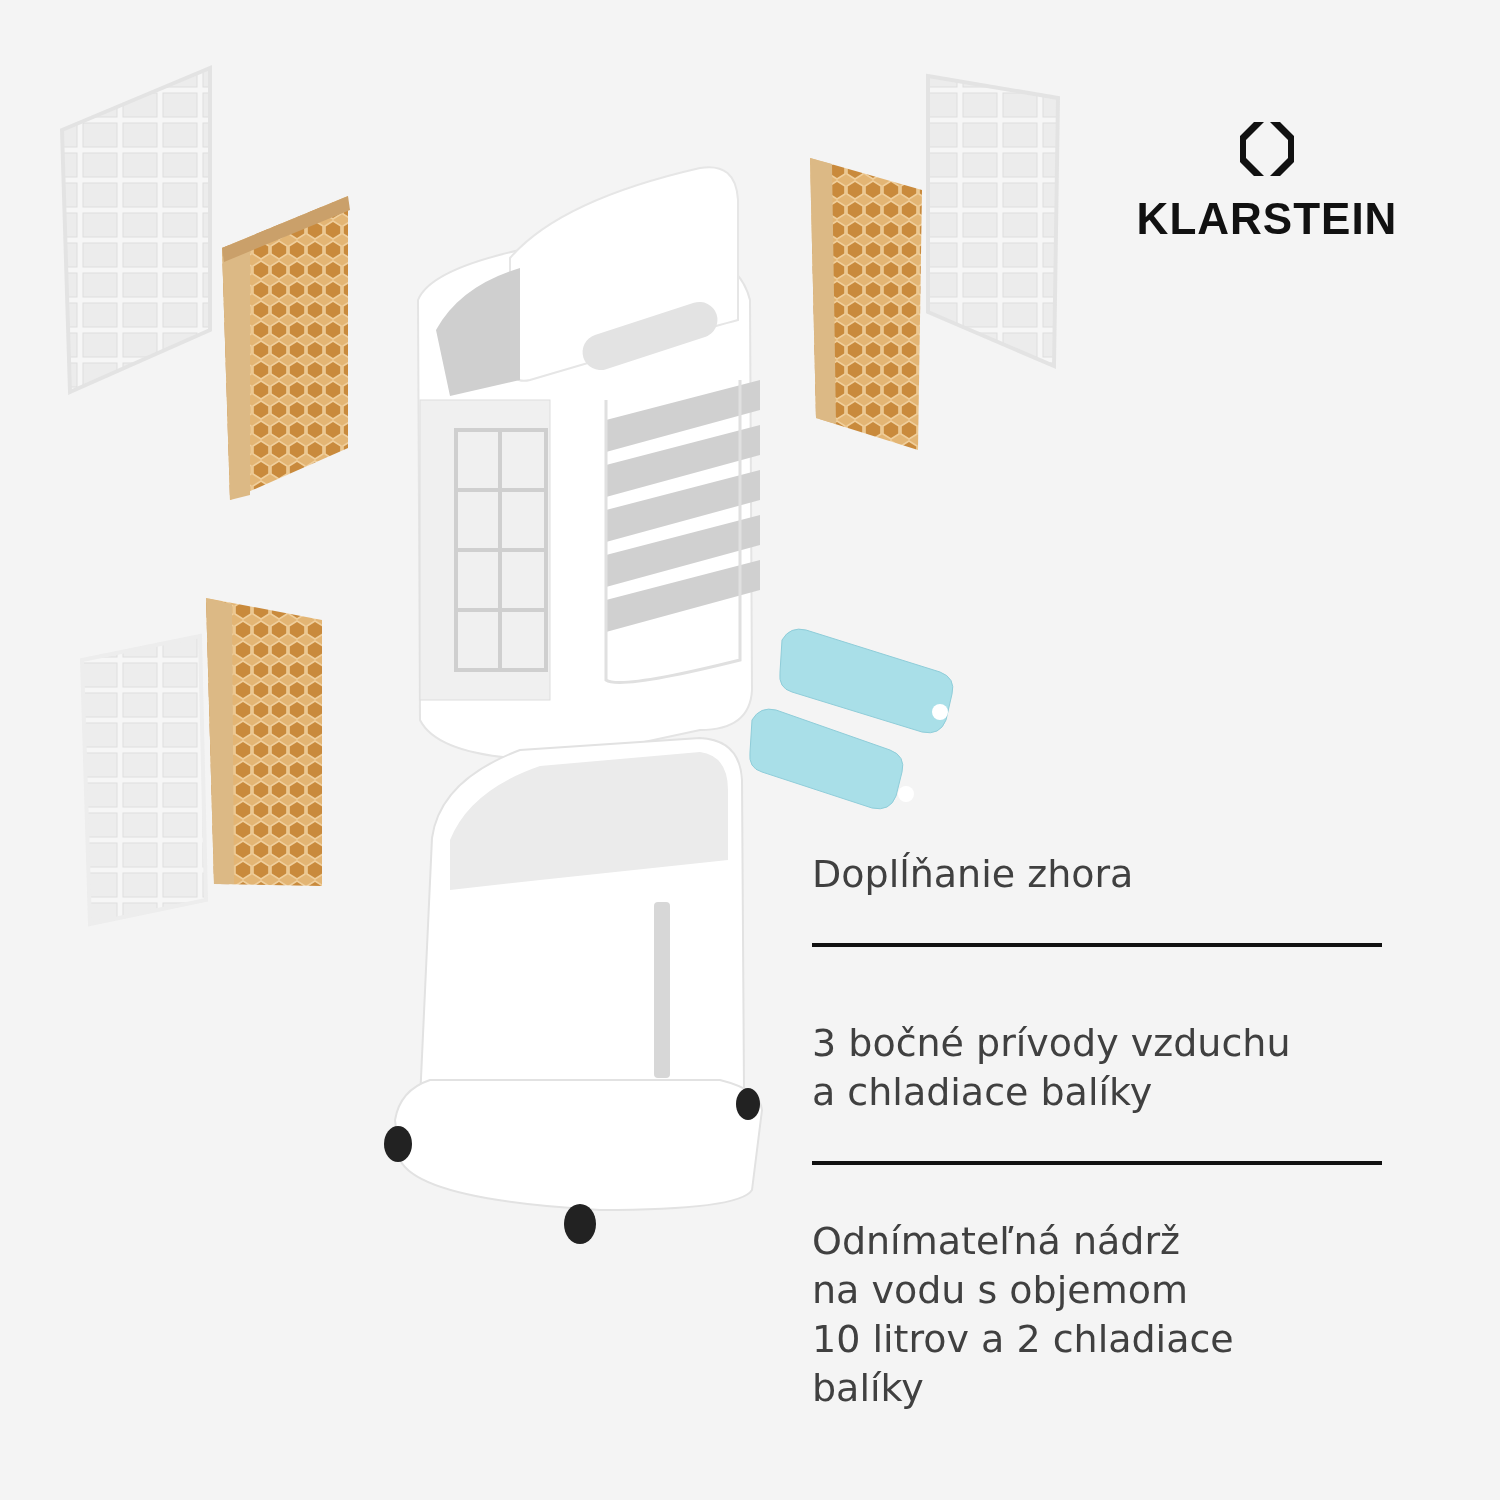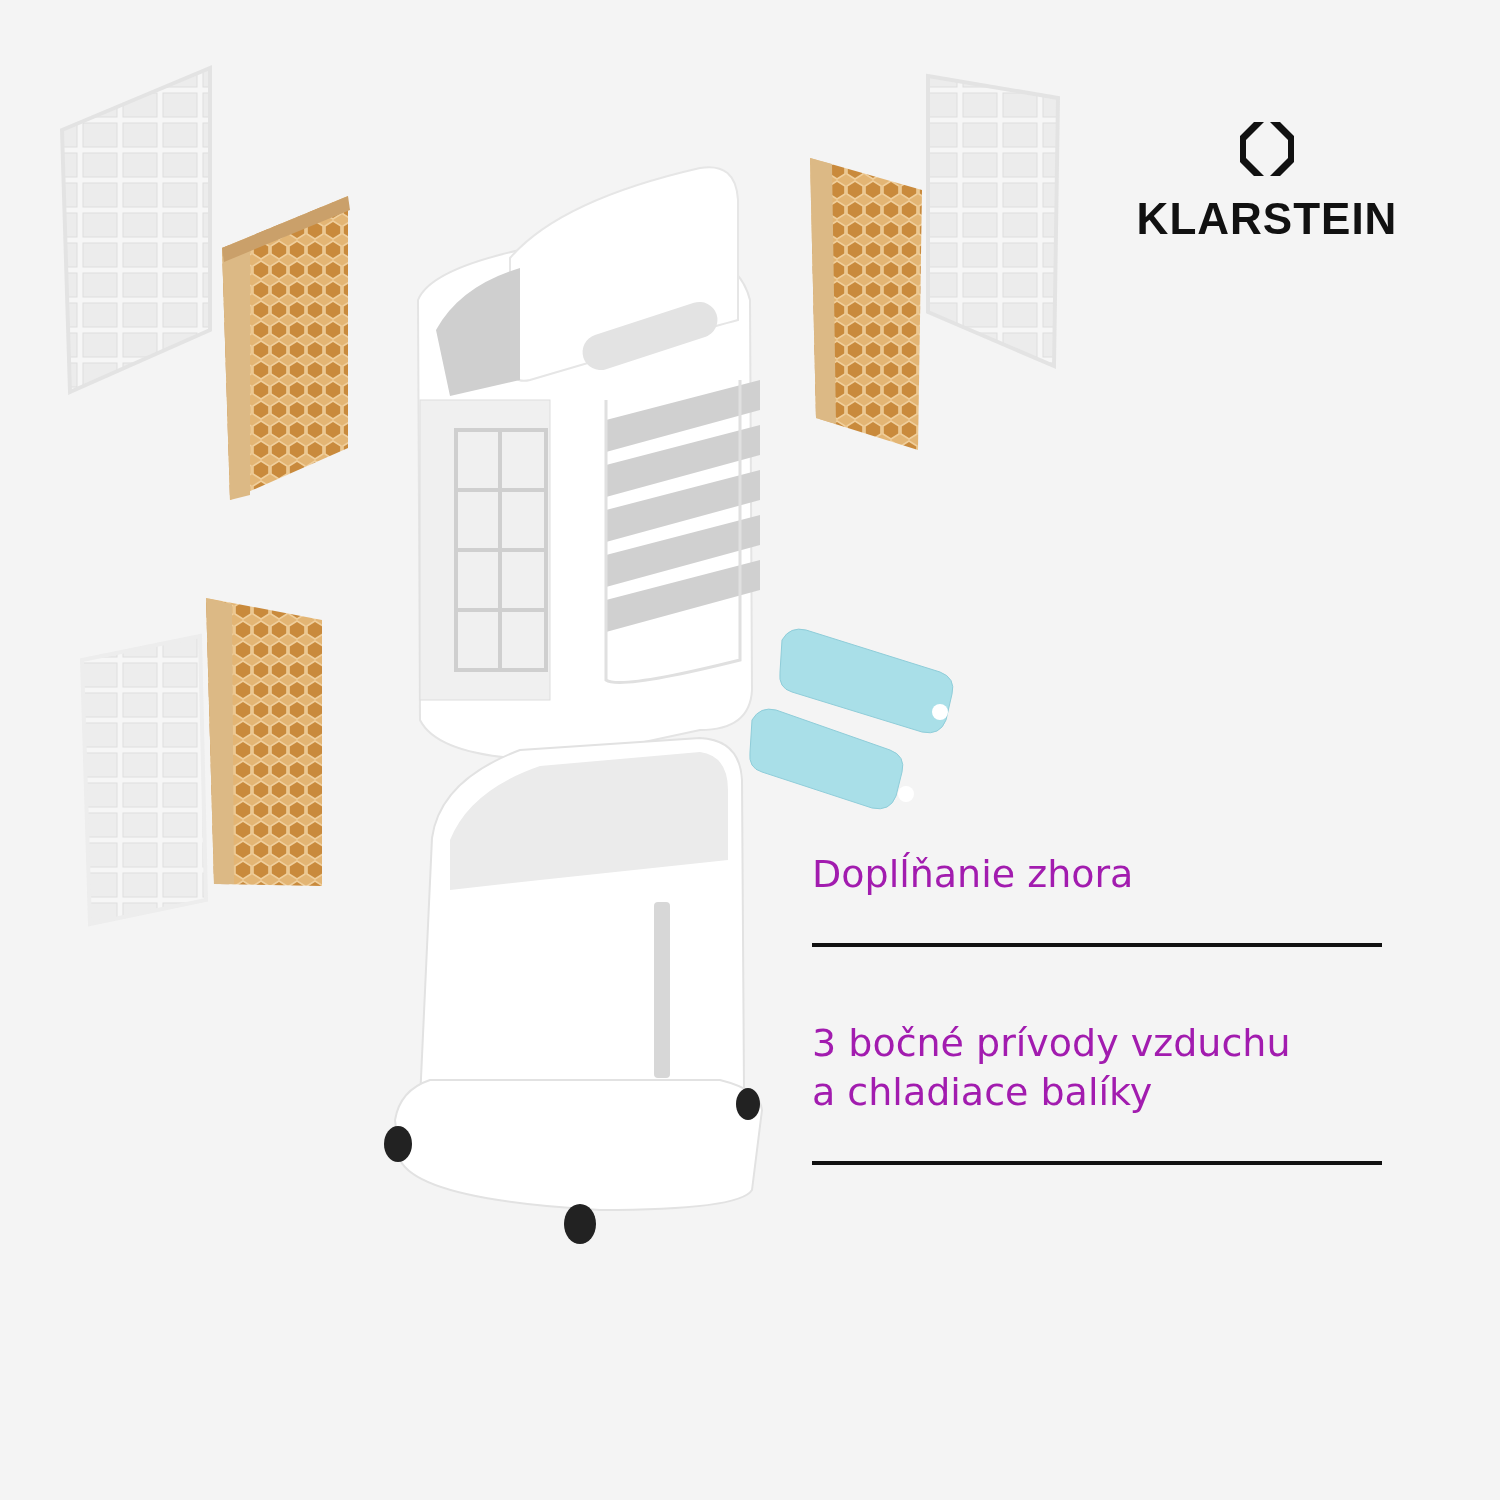--- a/index.html
+++ b/index.html
@@ -1,21 +1,21 @@
 <!DOCTYPE html>
 <html><head>
 <meta charset="utf-8">
 <style>
   html, body { margin:0; padding:0; }
   body { width:1500px; height:1500px; background:#f4f4f4; position:relative; overflow:hidden; font-family:"DejaVu Sans", sans-serif; }
   .abs { position:absolute; }
   #logo { left:1120px; top:118px; width:270px; text-align:center;margin-left:12px; }
   #logo svg { display:block; margin:0 auto; }
   .brand { font-family:"Liberation Sans", sans-serif; font-weight:700; font-size:44px; letter-spacing:1px; color:#111; margin-top:14px; }
-  #features { left:812px; top:850px; width:570px; color:#a21caf; }
+  #features { left:812px; top:850px; width:570px; color:#404040; }
   .feat { font-family:"DejaVu Sans", sans-serif; font-size:38px; line-height:49px; font-weight:400; }
   .divider { height:4px; background:#111; margin:0; }
   #illus { left:0; top:0; width:1500px; height:1500px; }
 </style>
 </head>
 <body>
 
 <svg id="illus" class="abs" viewBox="0 0 1500 1500">
   <defs>
     <pattern id="honey" width="18" height="20" patternUnits="userSpaceOnUse">
@@ -112,13 +112,17 @@
   </svg>
   <div class="brand">KLARSTEIN</div>
 </div>
 
 <div id="features" class="abs">
   <div class="feat" style="white-space:pre-line;">Doplĺňanie zhora</div>
   <div class="divider" style="margin-top:44px;"></div>
   <div class="feat" style="white-space:pre-line; margin-top:72px;">3 bočné prívody vzduchu
 a chladiace balíky</div>
   <div class="divider" style="margin-top:44px;"></div>
+  <div class="feat" style="white-space:pre-line; margin-top:52px;">Odnímateľná nádrž
+na vodu s objemom
+10 litrov a 2 chladiace
+balíky</div>
 </div>
 
 </body></html>

